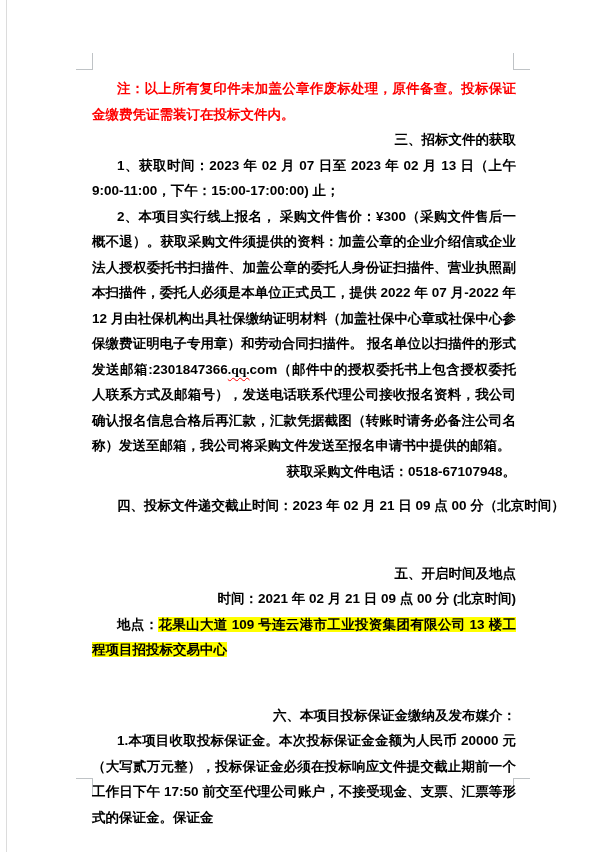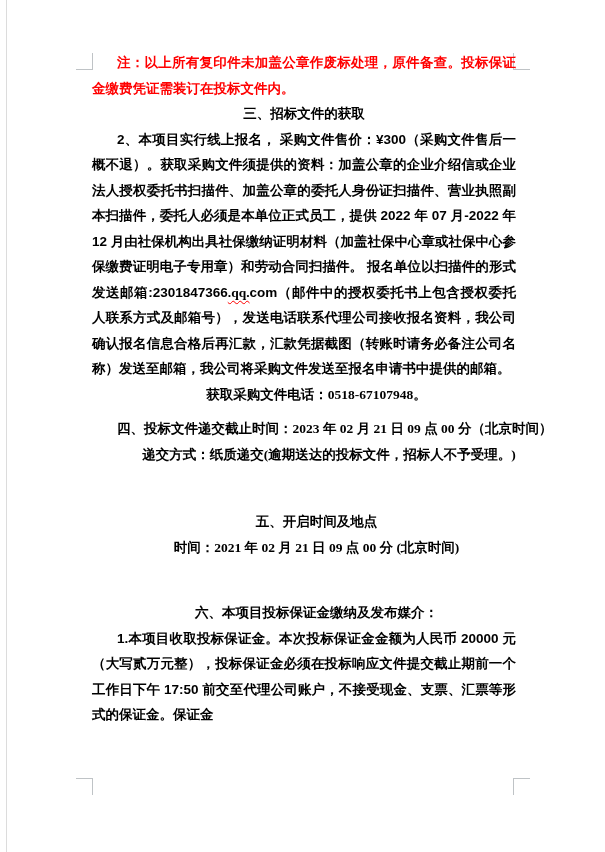--- a/index.html
+++ b/index.html
@@ -17,28 +17,28 @@
   .page{position:relative;width:605px;height:852px;background:#ffffff;overflow:hidden;}
   .page-edge{position:absolute;left:6px;top:0;width:1px;height:852px;background:#dcdcdc;}
   
   .cm{position:absolute;width:16px;height:16px;border:0 solid var(--mark);}
   .cm-tl{left:76px;top:53px;border-right-width:1px;border-bottom-width:1px;}
   .cm-tr{left:513px;top:53px;border-left-width:1px;border-bottom-width:1px;}
   .cm-bl{left:76px;top:778px;border-right-width:1px;border-top-width:1px;}
   .cm-br{left:513px;top:778px;border-left-width:1px;border-top-width:1px;}
 
   .content{
-    position:absolute;left:92px;top:50px;width:424px;
+    position:absolute;left:92px;top:76px;width:424px;
     font-size:13.5px;line-height:25.5px;
   }
   p{margin:0;text-align:justify;}
   .indent{text-indent:25px;}
   .red{color:var(--red);}
   .hl{background:var(--hl);}
-  .nowrap{white-space:nowrap;text-align:center;font-family:Liberation Serif, serif;}
+  .nowrap{white-space:nowrap;text-align:right;}
   .wavy{
     text-decoration-line:underline;
     text-decoration-style:wavy;
     text-decoration-color:var(--red);
     text-decoration-thickness:1px;
     text-underline-offset:3px;
     font-family:Liberation Serif, serif;
   }
   .sec4{margin-top:9px;}
   .sec4-line2{padding-left:50px;}
@@ -55,32 +55,33 @@
   <div class="cm cm-tr"></div>
   <div class="cm cm-bl"></div>
   <div class="cm cm-br"></div>
 
   <div class="content">
 
     <p class="red indent">注：以上所有复印件未加盖公章作废标处理，原件备查。投标保证金缴费凭证需装订在投标文件内。</p>
 
     <p class="nowrap">三、招标文件的获取</p>
 
+    <p class="indent">1、获取时间：2023 年 02 月 07 日至 2023 年 02 月 13 日（上午 9:00-11:00，下午：15:00-17:00:00) 止；</p>
 
     <p class="indent"><span>2、本项目实行线上报名， 采购文件售价：¥300（采购文件售后一概不退）。获取采购文件须提供的资料：加盖公章的企业介绍信或企业法人授权委托书扫描件、加盖公章的委托人身份证扫描件、营业执照副本扫描件，委托人必须是本单位正式员工，提供 2022 年 07 月-2022 年 12 月由社保机构出具社保缴纳证明材料（加盖社保中心章或社保中心参保缴费证明电子专用章）和劳动合同扫描件。 报名单位以扫描件的形式发送邮箱:</span><span><span>2301847366</span><span class="wavy">.qq.</span><span>com</span></span><span>（邮件中的授权委托书上包含授权委托人联系方式及邮箱号），发送电话联系代理公司接收报名资料，我公司确认报名信息合格后再汇款，汇款凭据截图（转账时请务必备注公司名称）发送至邮箱，我公司将采购文件发送至报名申请书中提供的邮箱。</span></p>
 
     <p class="indent nowrap">获取采购文件电话：0518-67107948。</p>
 
     <p class="indent nowrap sec4">四、投标文件递交截止时间：2023 年 02 月 21 日 09 点 00 分（北京时间）</p>
 
-    <p class="nowrap sec4-line2">递交方式：纸质递交(逾期送达的投标文件，招标人不予受理。)</p>
 
     <p class="indent nowrap sec5">五、开启时间及地点</p>
 
     <p class="indent nowrap">时间：2021 年 02 月 21 日 09 点 00 分 (北京时间)</p>
 
+    <p class="indent"><span>地点：</span><span class="hl">花果山大道 109 号连云港市工业投资集团有限公司 13 楼工程项目招投标交易中心</span></p>
 
     <p class="indent nowrap sec6">六、本项目投标保证金缴纳及发布媒介：</p>
 
     <p class="indent">1.本项目收取投标保证金。本次投标保证金金额为人民币 20000 元（大写贰万元整），投标保证金必须在投标响应文件提交截止期前一个工作日下午 17:50 前交至代理公司账户，不接受现金、支票、汇票等形式的保证金。保证金</p>
 
   </div>
 </div>
 
 </body></html>

